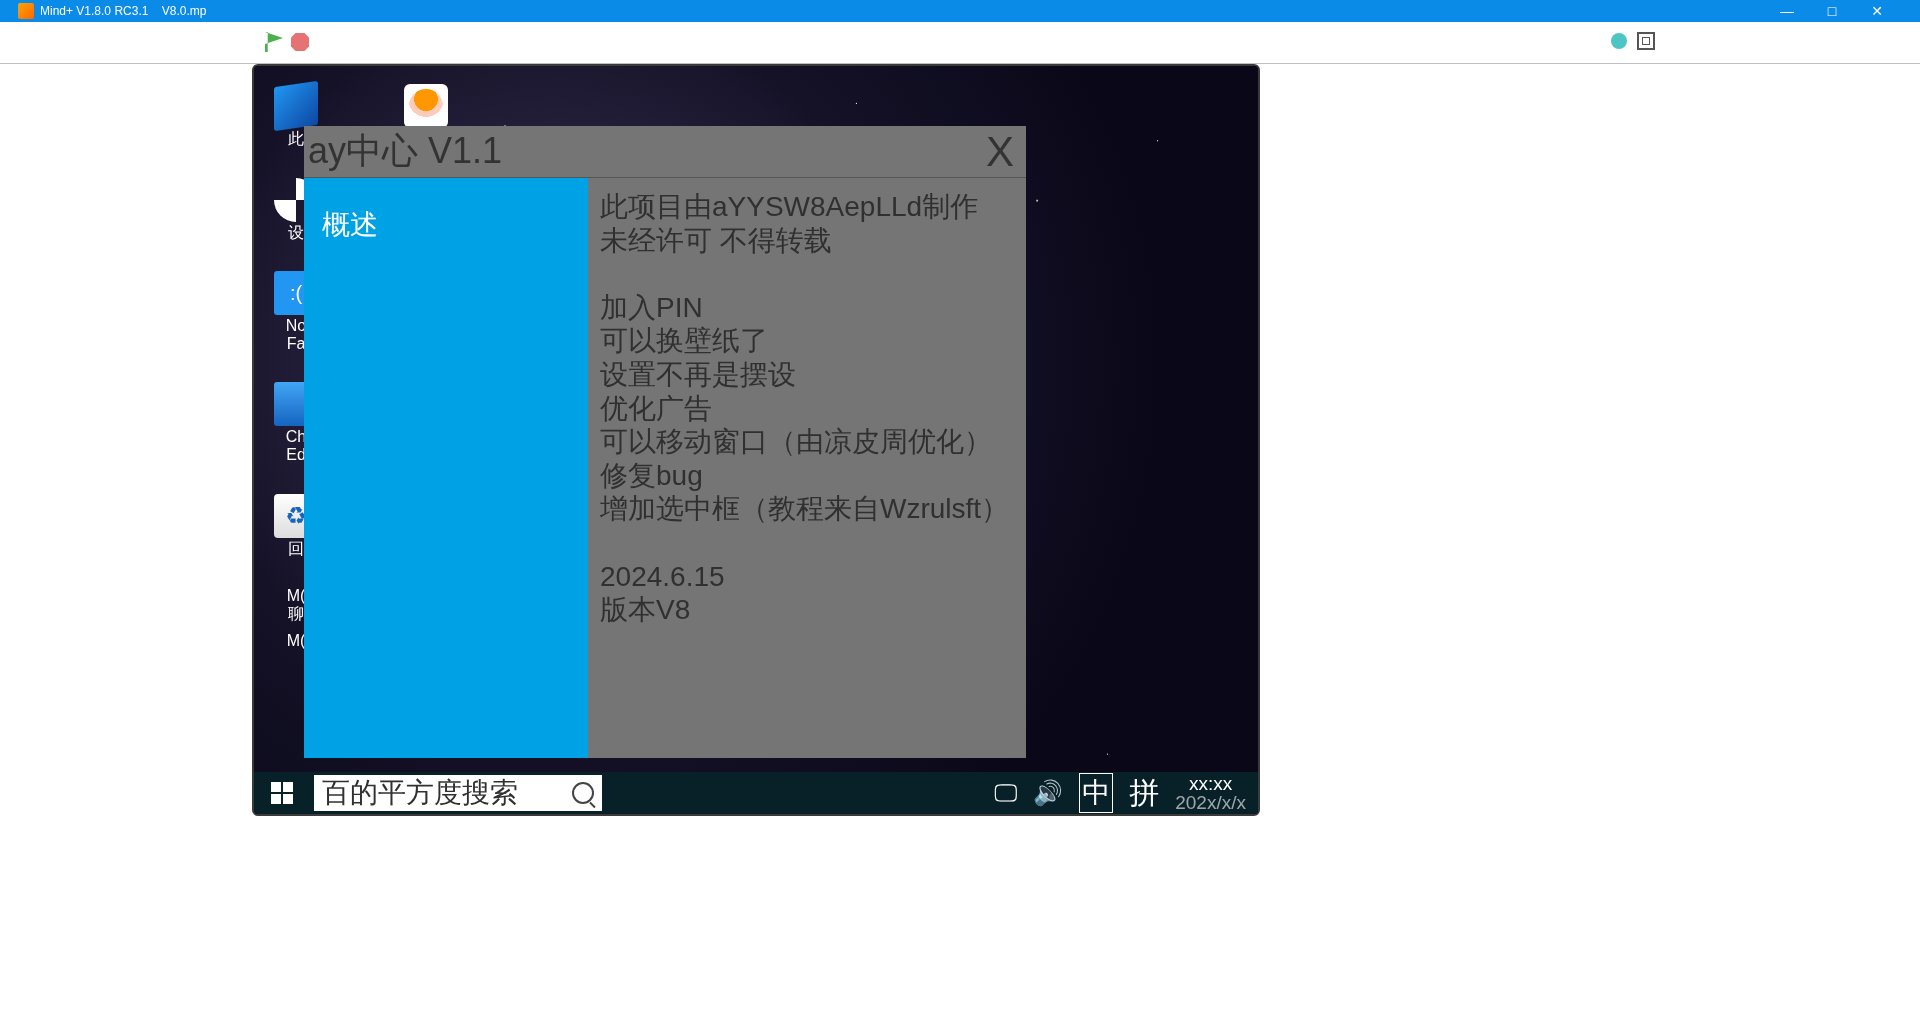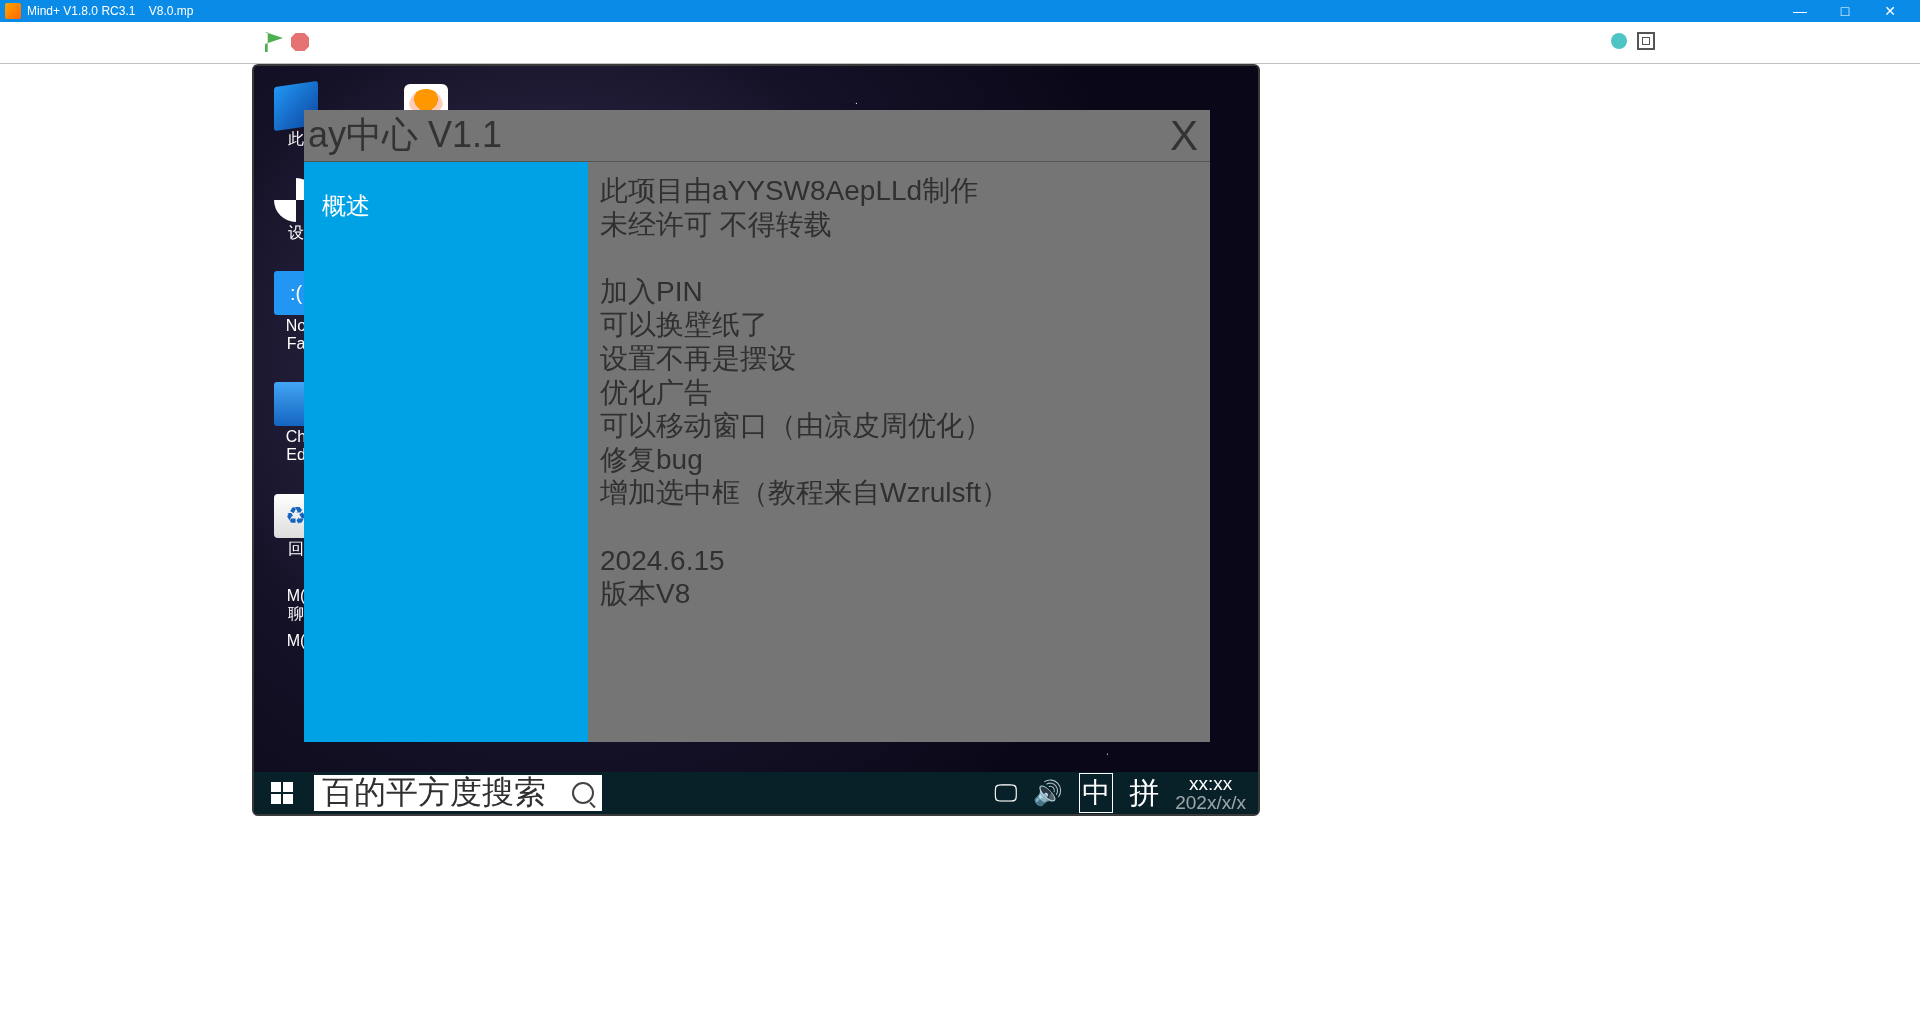--- a/index.html
+++ b/index.html
@@ -10,21 +10,21 @@
       height: 1017px;
       overflow: hidden;
       position: relative;
     }
     
     .titlebar {
       background: #0a8be8;
       height: 22px;
       display: flex;
       align-items: center;
-      padding: 0 5px;
+      padding: 0 18px;
       color: #fff;
       font-size: 12px;
       position: relative;
     }
     .titlebar-icon {
       width: 16px; height: 16px;
       background: linear-gradient(135deg, #ffa500, #ff6600);
       border-radius: 2px;
       margin-right: 6px;
     }
@@ -144,22 +144,22 @@
     .di-bin::after { content:'♻'; color:#1565c0; font-size:24px; }
     .di-label { text-align:center; white-space: pre-line; line-height:1.1; }
     
     
     .top-icons-row { display:flex; gap: 30px; }
     
     
     .ay-dialog {
       position: absolute;
       left: 50px;
-      top: 44px;
-      width: 906px;
+      top: 60px;
+      width: 722px;
       height: 632px;
       background: #757575;
       display: flex;
       flex-direction: column;
     }
     .ay-titlebar {
       height: 52px;
       background: #757575;
       border-bottom: 1px solid #555;
       display: flex;
@@ -182,21 +182,21 @@
     .ay-side {
       width: 284px;
       background: #00a2e6;
       padding: 28px 18px;
       display: flex;
       flex-direction: column;
       gap: 36px;
     }
     .ay-side-item {
       color: #fff;
-      font-size: 24px;
+      font-size: 28px;
       cursor: pointer;
     }
     .ay-content {
       flex: 1;
       background: #757575;
       padding: 12px 12px;
       color: #303030;
       font-size: 28px;
       line-height: 1.2;
       white-space: pre-line;
@@ -226,21 +226,21 @@
     .win-grid span { background: #fff; }
     .search-box {
       background: #fff;
       color: #303030;
       height: 36px;
       margin: 0 4px;
       padding: 0 8px;
       display: flex;
       align-items: center;
       width: 288px;
-      font-size: 32px;
+      font-size: 28px;
     }
     .search-mag {
       margin-left: auto;
       width: 22px; height: 22px;
       border: 2px solid #444;
       border-radius: 50%;
       position: relative;
     }
     .search-mag::after {
       content:'';

